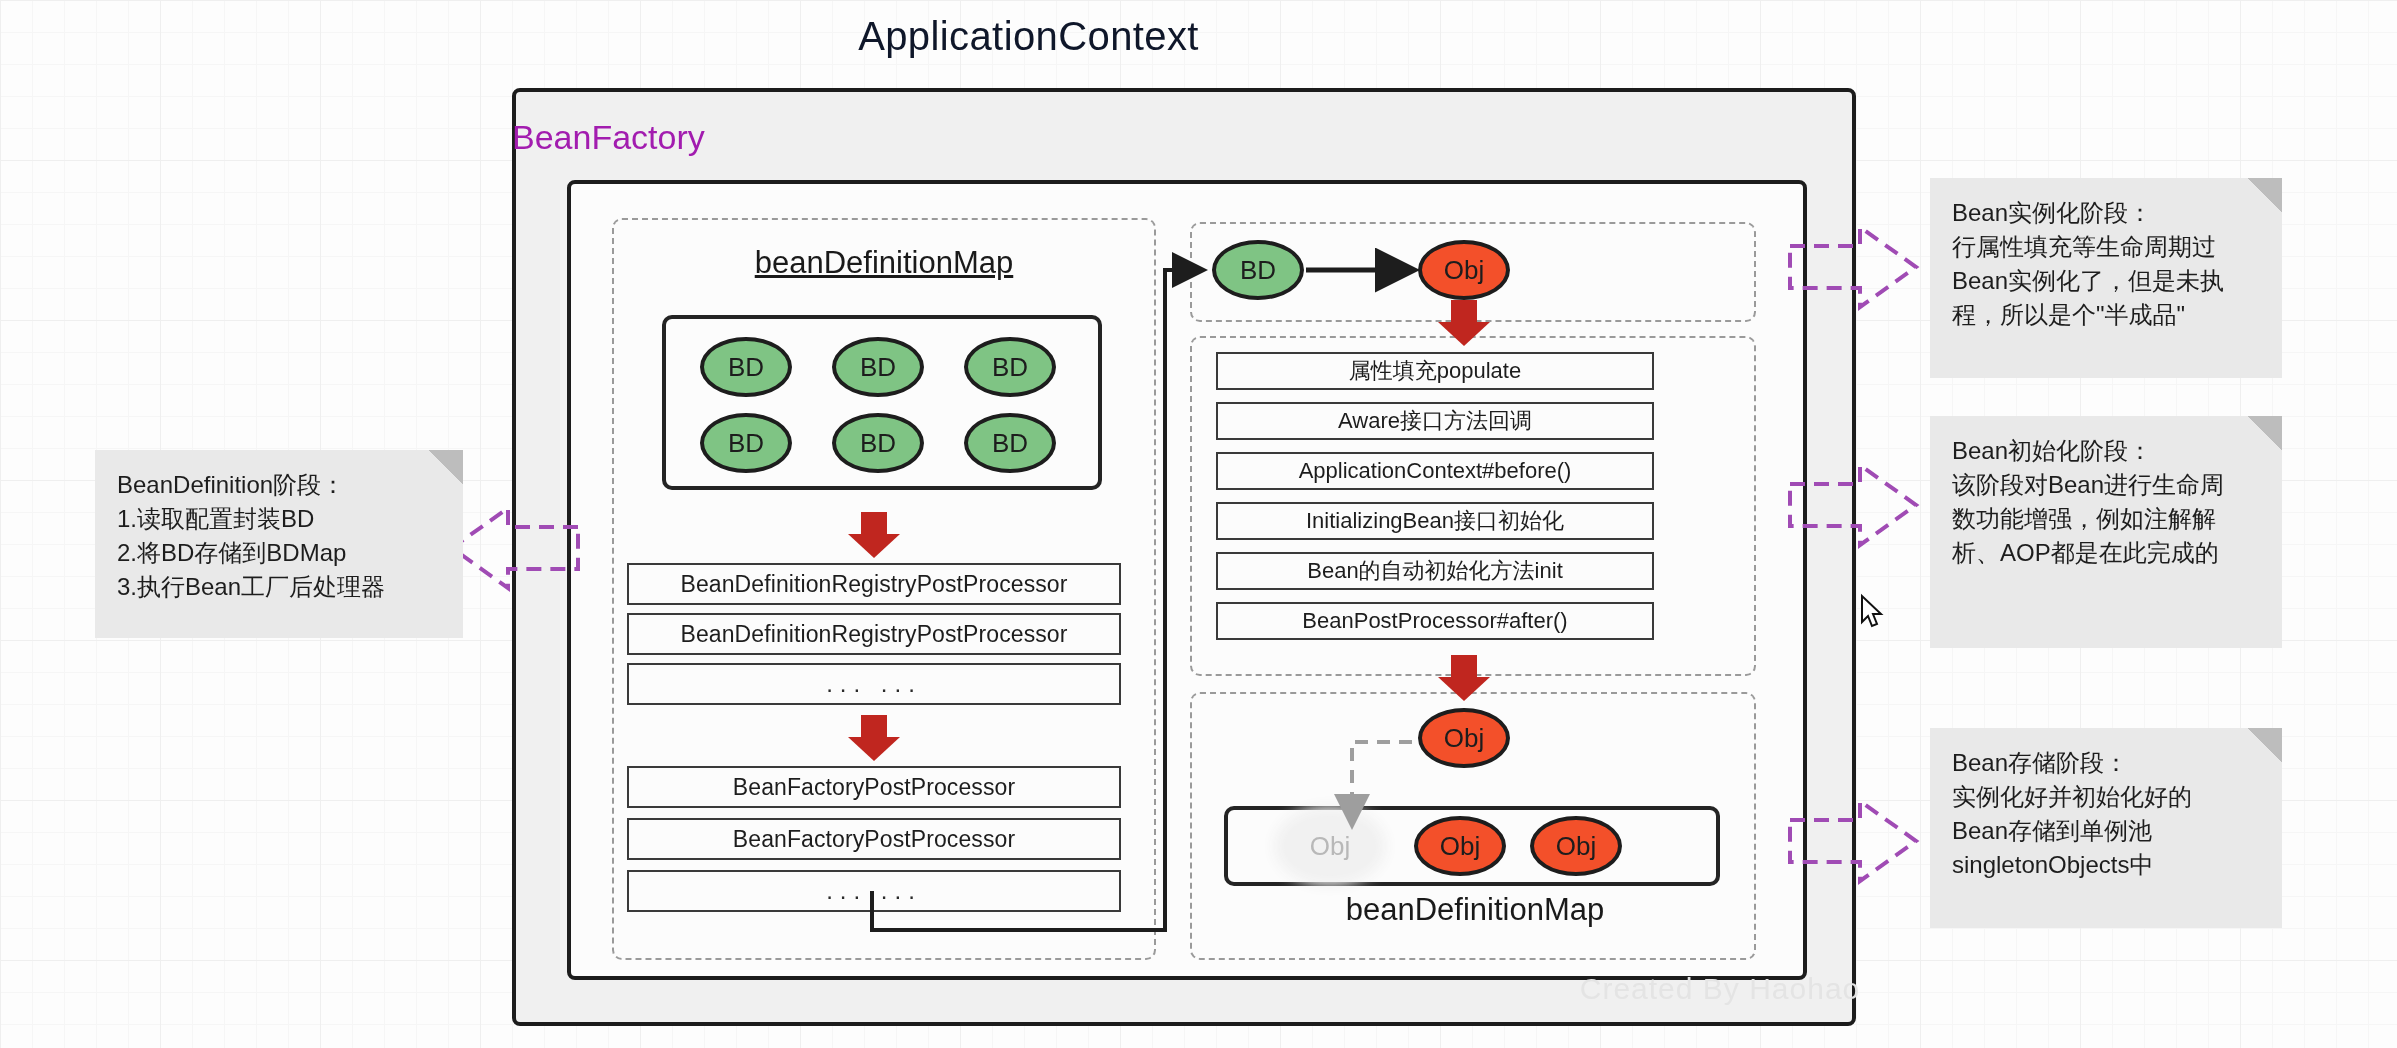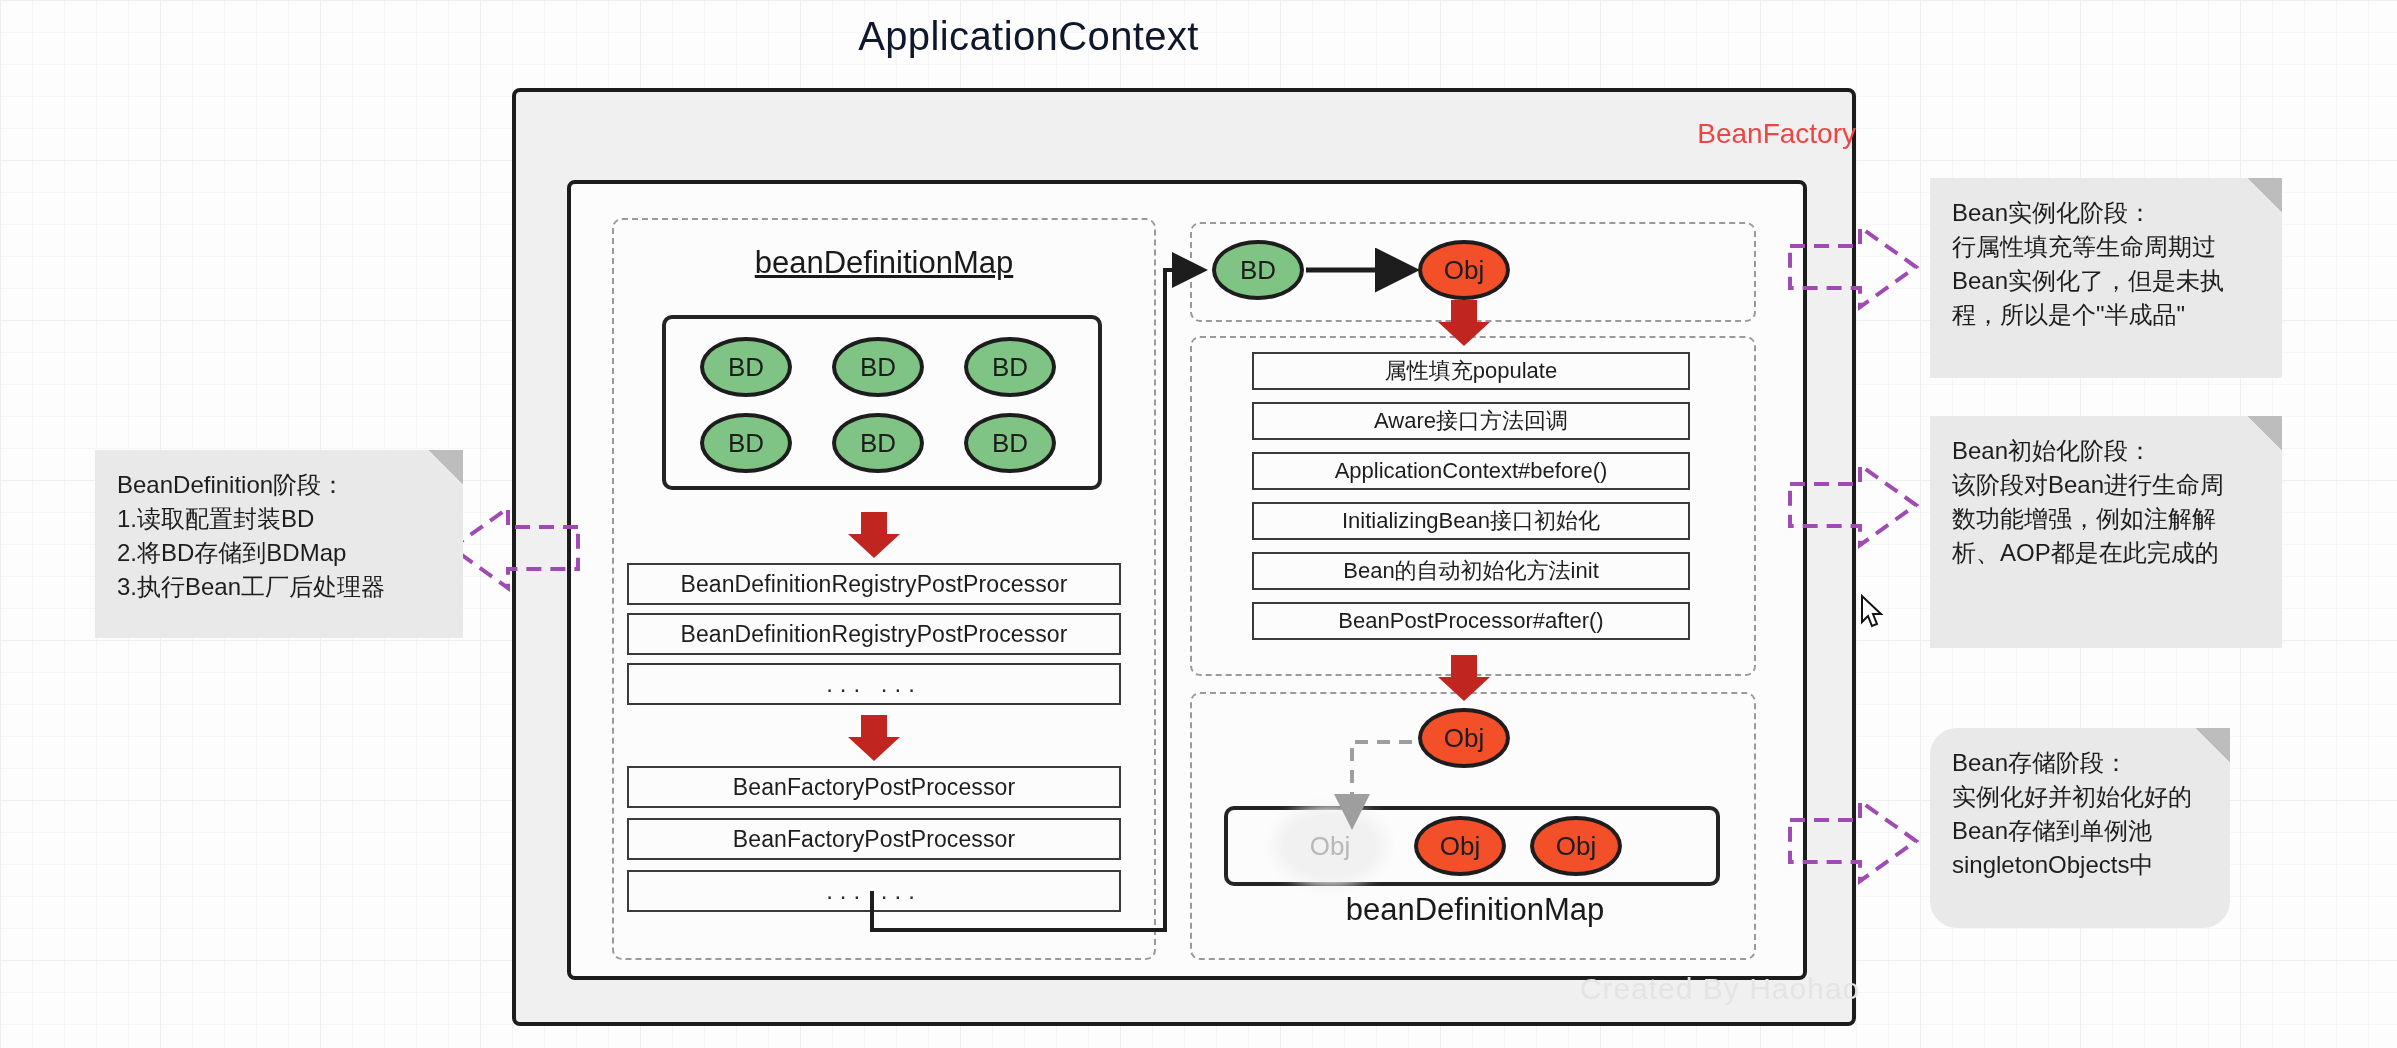--- a/index.html
+++ b/index.html
@@ -15,22 +15,22 @@
     background-size:160px 160px,160px 160px,32px 32px,32px 32px;
   }
   .abs{position:absolute;box-sizing:border-box;}
 
   
   #page-title{
     left:0;top:14px;width:2057px;text-align:center;
     font-size:40px;color:#0f172a;letter-spacing:.4px;
   }
   #beanfactory-title{
-    left:512px;top:118px;width:1344px;text-align:right;
-    font-size:28px;color:#ef4444;
+    left:512px;top:118px;width:1344px;text-align:left;
+    font-size:34px;color:#a21caf;
   }
   #bdm-title{
     left:612px;top:245px;width:544px;text-align:center;
     font-size:31px;color:#1a1a1a;text-decoration:underline;
   }
   #singleton-title{
     left:1195px;top:892px;width:560px;text-align:center;
     font-size:31px;color:#1a1a1a;
   }
 
@@ -69,21 +69,21 @@
 
   
   .row{
     position:absolute;box-sizing:border-box;height:42px;
     background:#fcfcfc;border:2px solid #3a3a3a;
     display:flex;align-items:center;justify-content:center;
     font-size:23px;color:#1d1d1d;letter-spacing:.1px;
   }
   .row.dots{font-size:24px;letter-spacing:7px;color:#2a2a2a;}
   .lifecycle-row{
-    position:absolute;box-sizing:border-box;height:38px;width:438px;left:1252px;
+    position:absolute;box-sizing:border-box;height:38px;width:438px;left:1216px;
     background:#fcfcfc;border:2px solid #3a3a3a;
     display:flex;align-items:center;justify-content:center;
     font-size:22px;color:#1d1d1d;
   }
 
   
   .red-arrow{
     position:absolute;background:#c0261f;
   }
   .ra-shaft{width:26px;}
@@ -99,21 +99,21 @@
     font-size:24px;line-height:34px;color:#1d1d1d;
     padding:18px 20px 14px 22px;
   }
   .note .fold{
     position:absolute;right:0;top:0;width:34px;height:34px;
     background:linear-gradient(225deg,#bdbdbd 0 50%,transparent 50.1%);
   }
   #note-bd{left:95px;top:450px;width:368px;height:188px;}
   #note-inst{left:1930px;top:178px;width:352px;height:200px;}
   #note-init{left:1930px;top:416px;width:352px;height:232px;}
-  #note-store{left:1930px;top:728px;width:300px;height:200px;border-radius:27px;}
+  #note-store{left:1930px;top:728px;width:352px;height:200px;}
 
   .watermark{
     left:1540px;top:972px;width:360px;text-align:center;
     font-size:30px;color:#e4e4e4;letter-spacing:1px;
   }
   svg.overlay{position:absolute;left:0;top:0;width:2397px;height:1048px;pointer-events:none;}
 </style>
 </head>
 <body>
 

